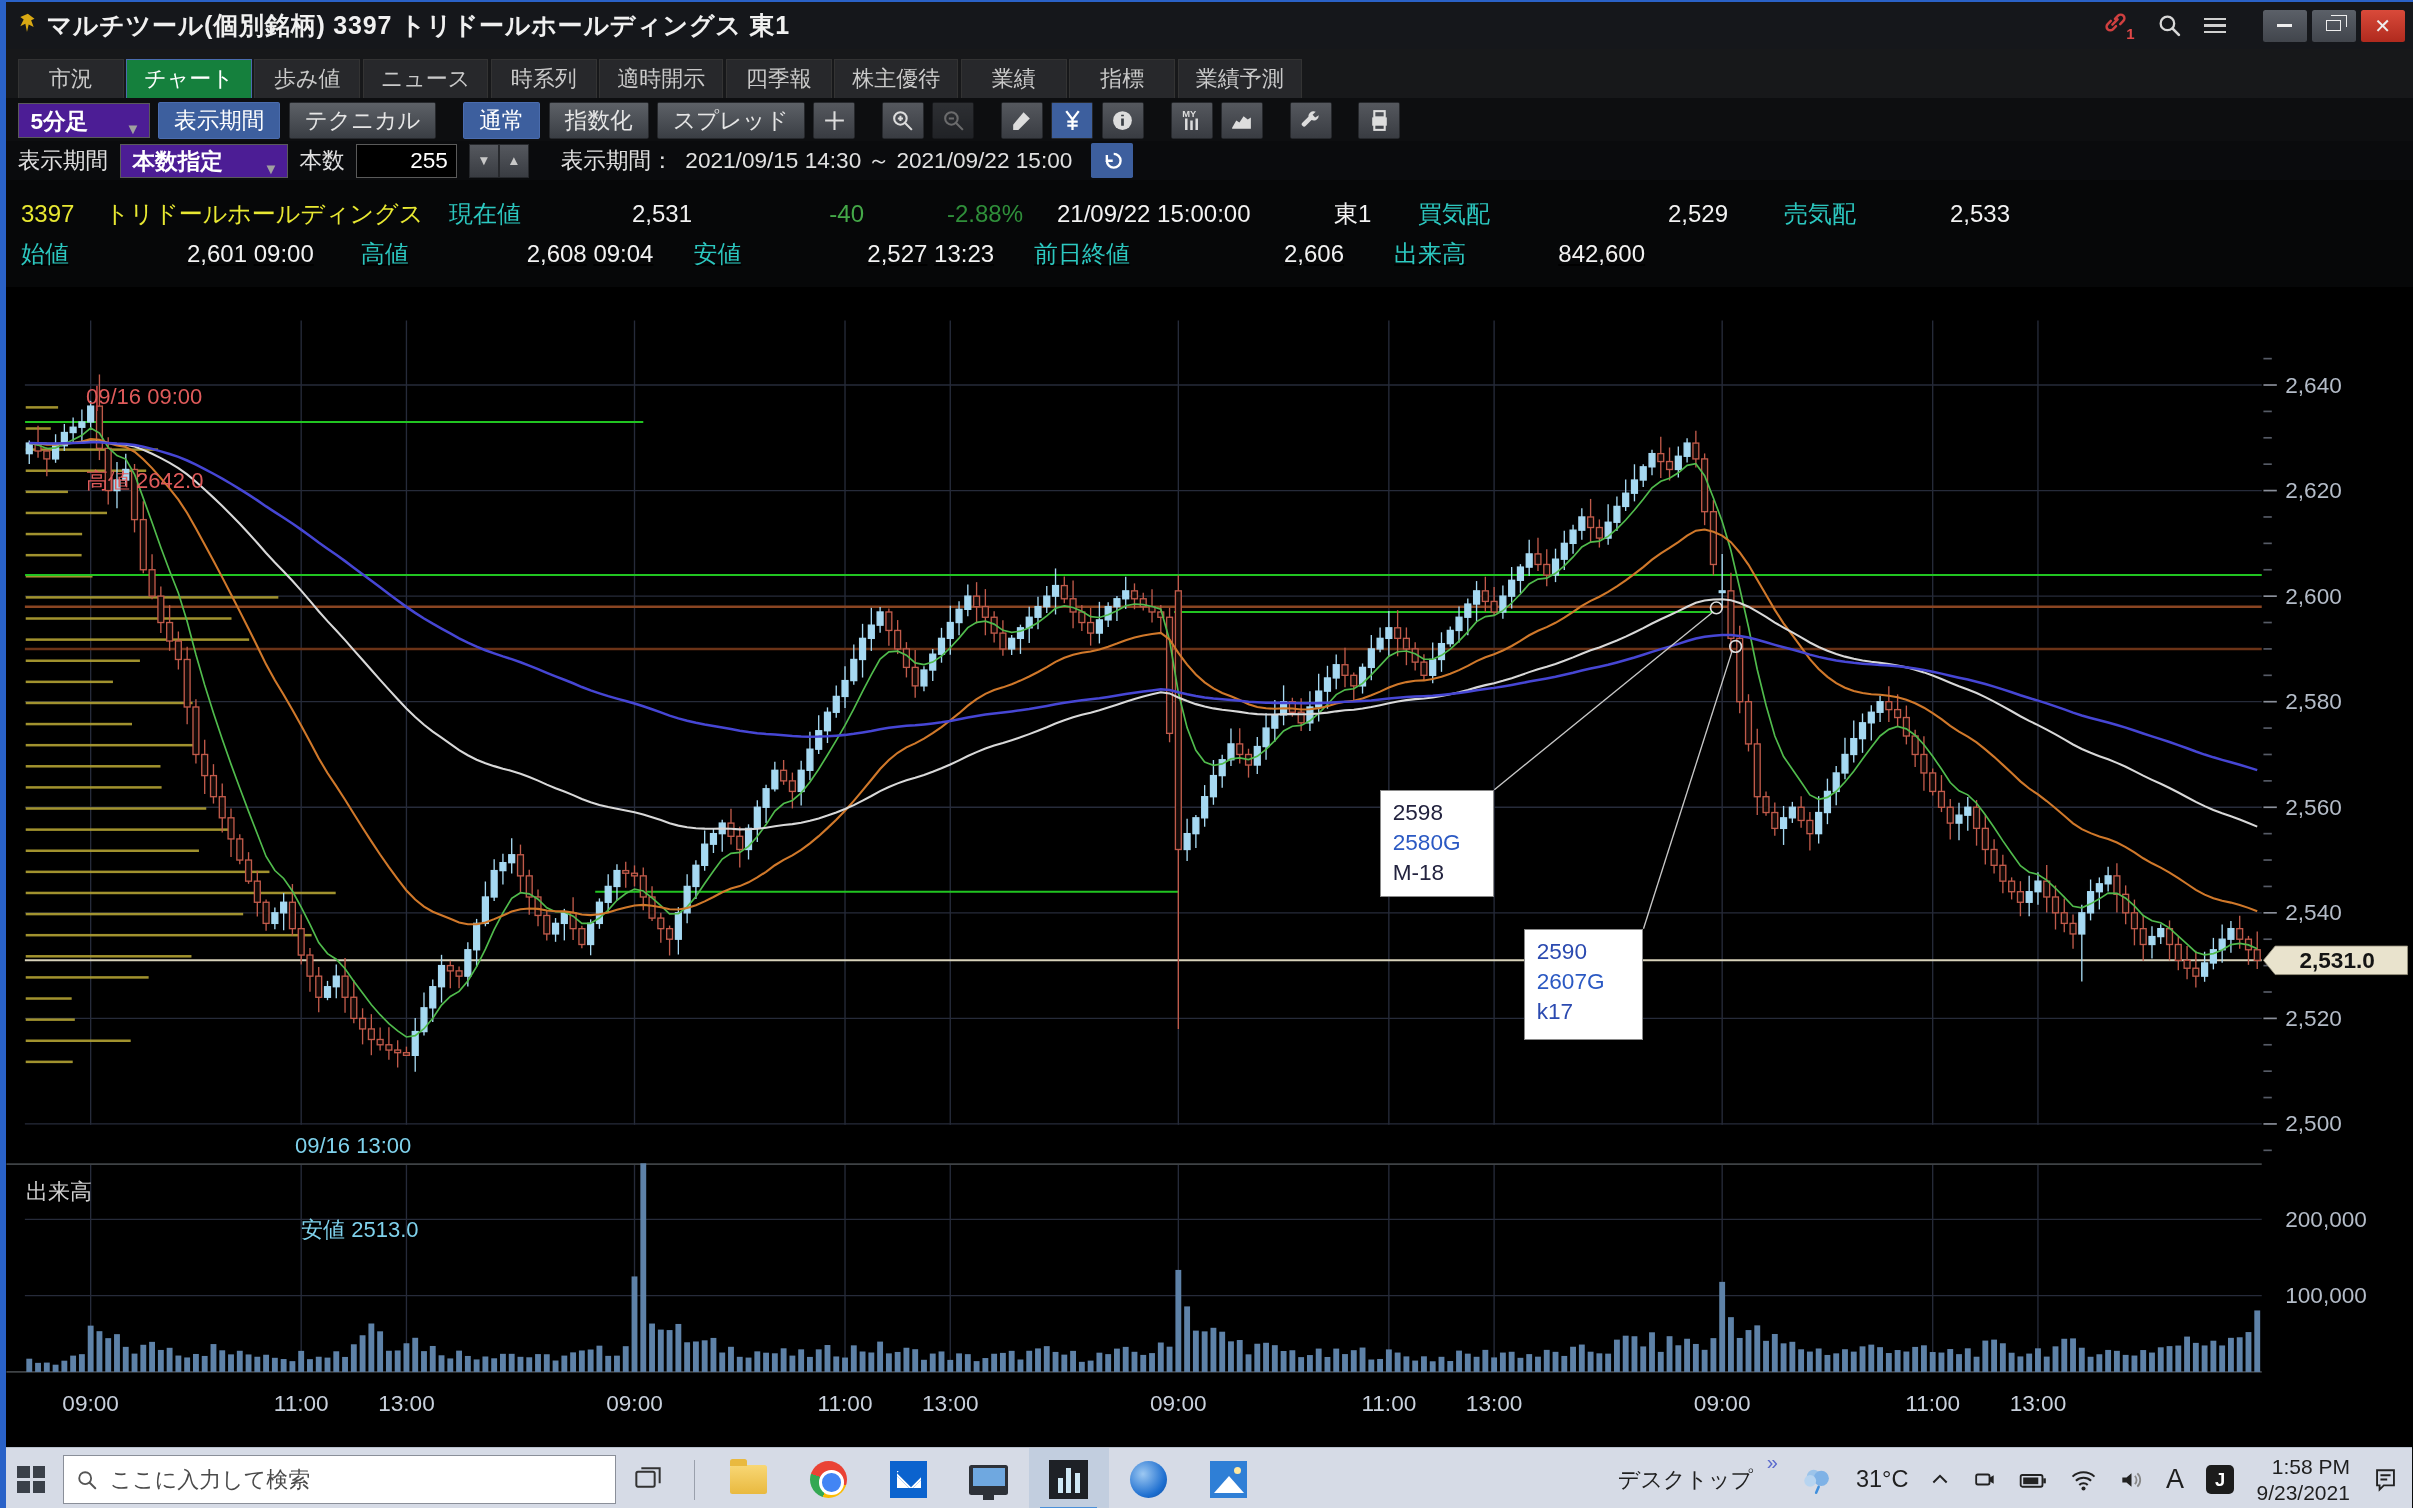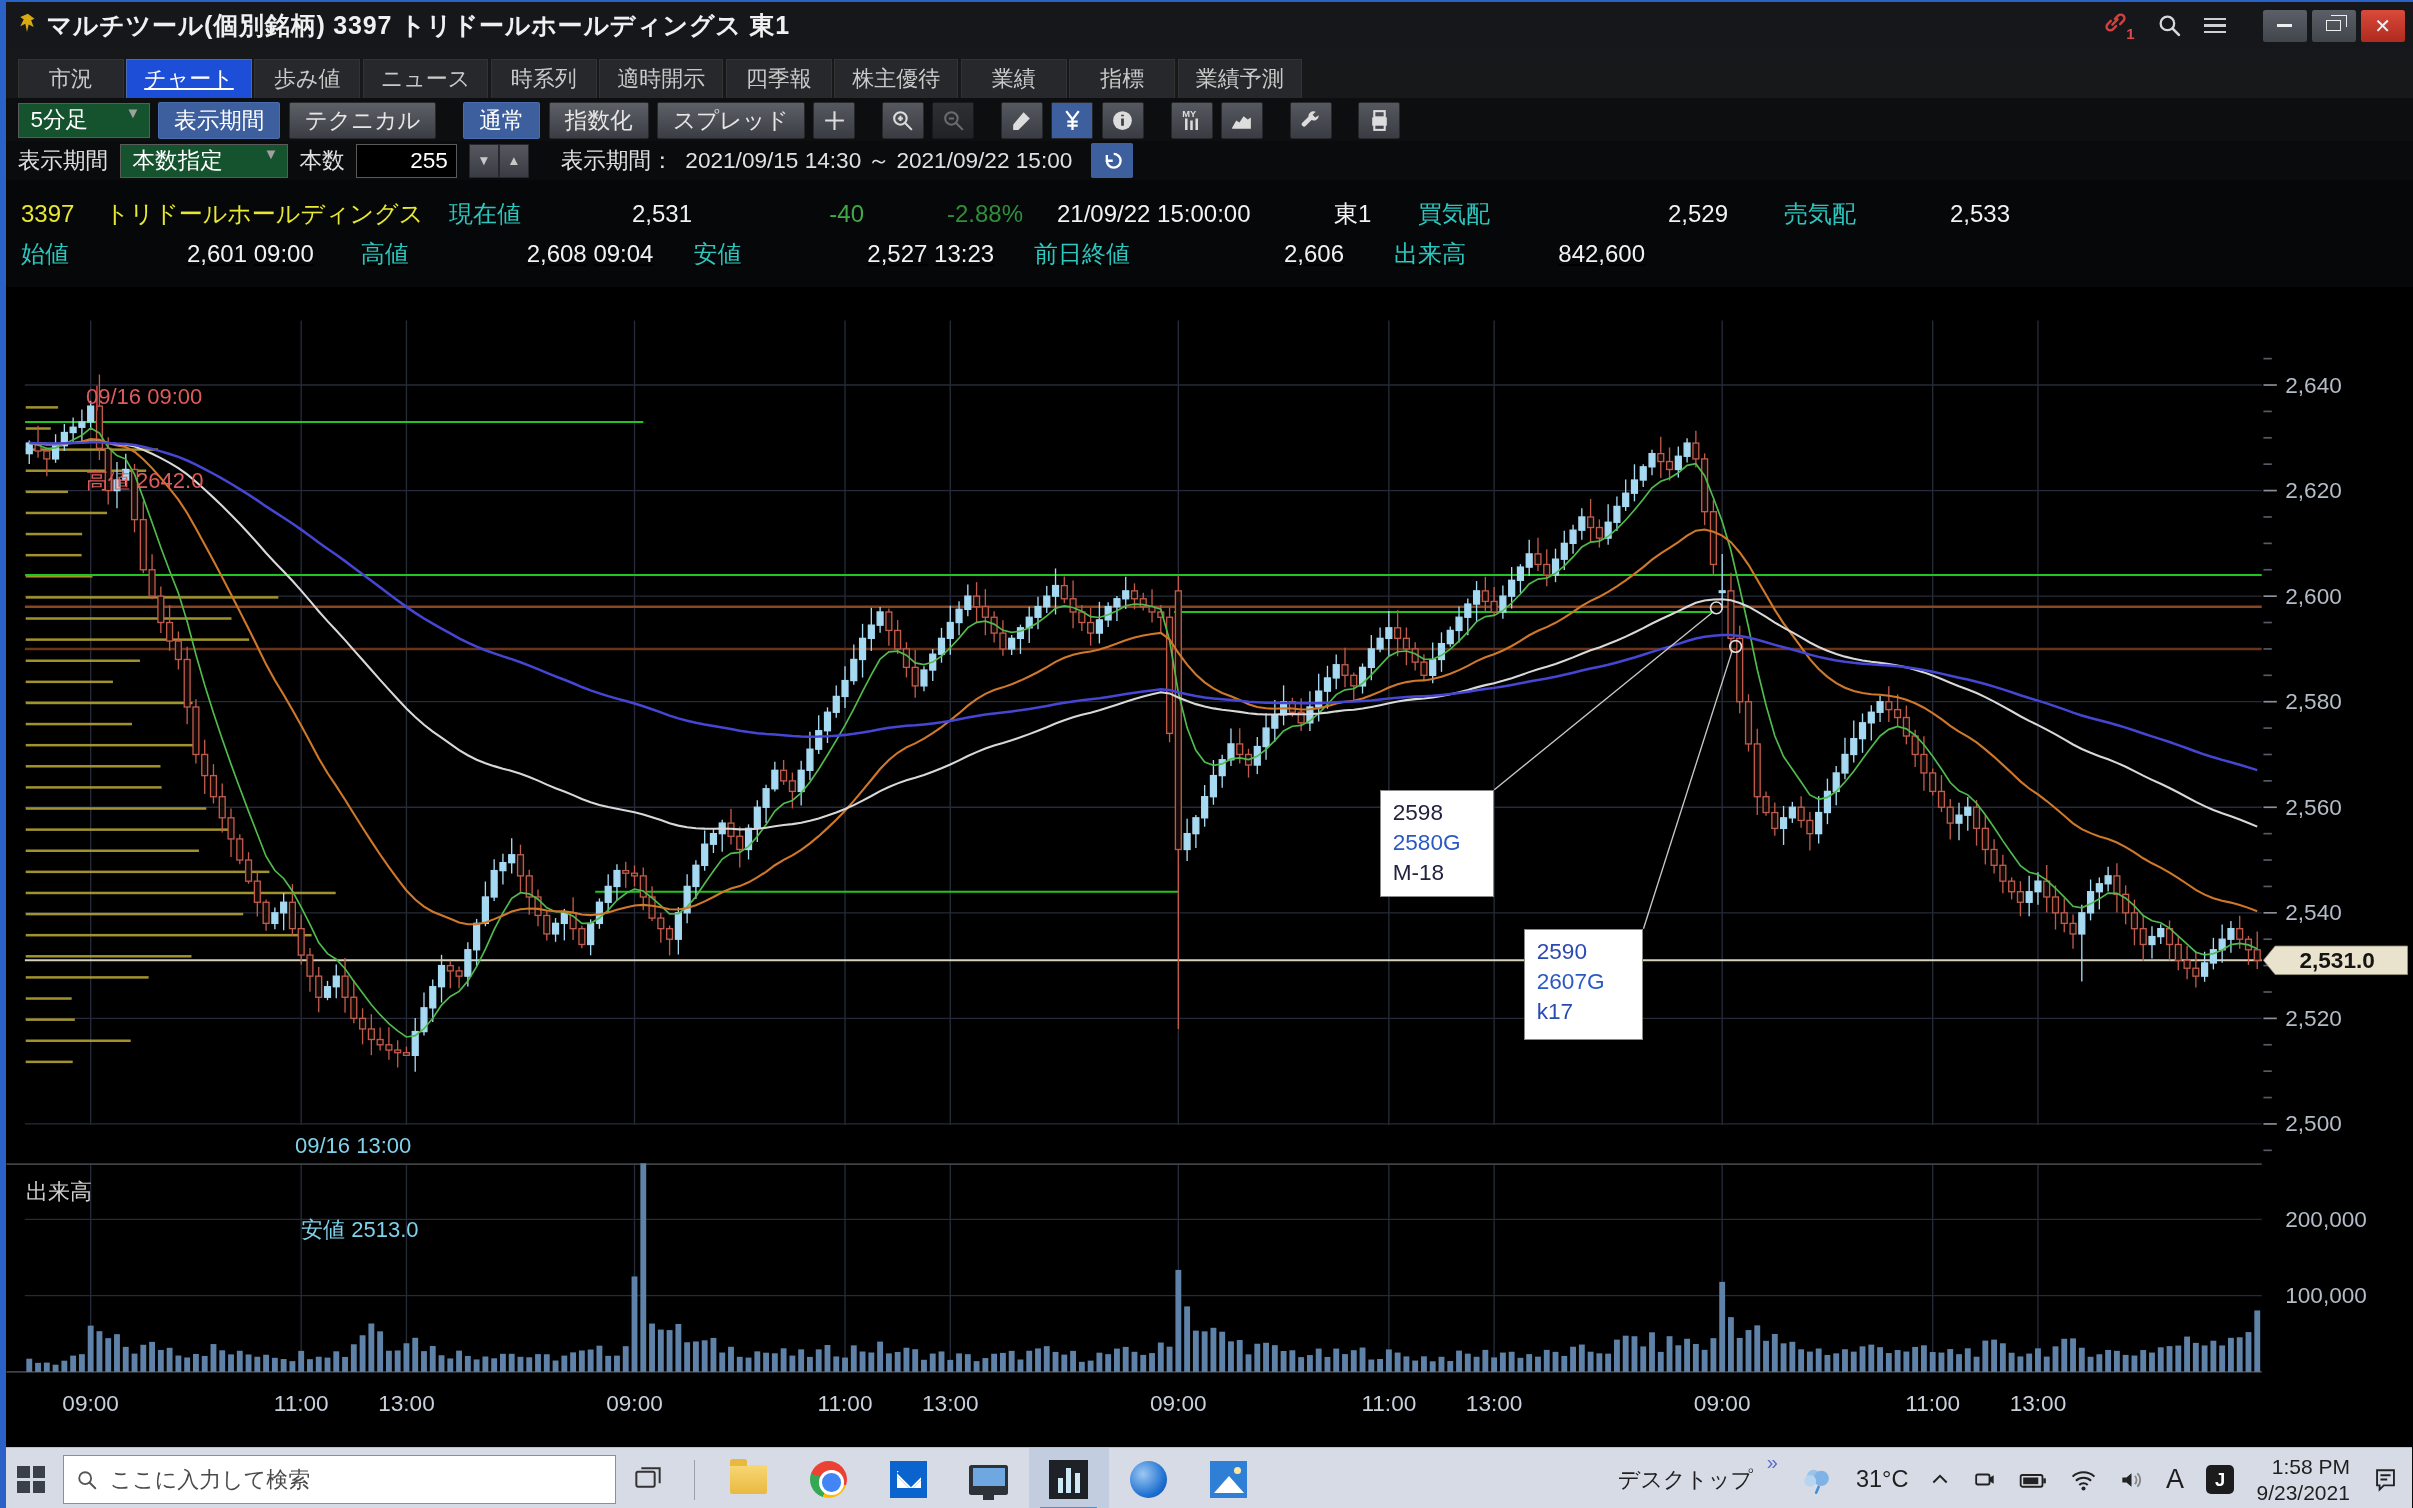--- a/index.html
+++ b/index.html
@@ -17,24 +17,24 @@
   .hamburger span{display:block;width:22px;height:2.5px;background:#d0d0d0;}
   .winbtns{display:flex;gap:5px;margin-left:15px;}
   .winbtn{width:44px;height:32px;display:flex;align-items:center;justify-content:center;border-radius:2.5px;background:linear-gradient(#5b6068,#41454c);color:#eee;font-size:20px;}
   .winbtn.close{background:linear-gradient(#d94a3a,#b02a1e);}
   .maxglyph{position:relative;width:15px;height:11.7px;border:1.7px solid #eee;}
   .maxglyph::after{content:"";position:absolute;left:3.4px;top:-5.9px;width:15px;height:11.7px;border:1.7px solid #eee;border-bottom:none;border-left:none;}
   .minglyph{width:15px;height:2.5px;background:#eee;}
   
   .tabrow{position:absolute;left:0;top:47px;width:2407px;height:49px;background:#17181a;display:flex;align-items:flex-end;gap:2.5px;padding:0 0 0 11.7px;}
   .tab{min-width:106px;height:39px;background:#27282b;color:#c9c9c9;font-size:22px;display:flex;align-items:center;justify-content:center;padding:0 17px;border:0.8px solid #333;border-bottom:none;}
-  .tab.active{background:#1d4ed8;color:#fff;border-color:#4a6cae;text-decoration:underline;}
+  .tab.active{background:#15803d;color:#fff;border-color:#4a6cae;}
   
   .toolbar{position:absolute;left:0;top:96px;width:2407px;height:44px;background:#0d0e10;display:flex;align-items:center;gap:8.4px;padding-left:11.7px;}
-  .dropdown{height:35px;background:#14532d;border:0.8px solid #5a5a5a;color:#fff;font-size:22.6px;display:flex;align-items:flex-start;padding:0 8.4px 0 11.7px;}
+  .dropdown{height:35px;background:#4c1d95;border:0.8px solid #5a5a5a;color:#fff;font-size:22.6px;display:flex;align-items:flex-end;padding:0 8.4px 0 11.7px;font-weight:bold;}
   .dropdown .caret{color:#a0a0a0;font-size:15px;margin-left:auto;padding-left:15px;}
   .dd-interval{width:132px;}
   .tbtn{height:37px;padding:0 15px;font-size:22.6px;color:#e6e6e6;background:linear-gradient(#5d6167,#3a3e44);border:0.8px solid #26282c;border-radius:1.7px;display:flex;align-items:center;justify-content:center;}
   .tbtn.blue{background:#3d5f9e;border-color:#4a6cae;color:#fff;}
   .ibtn{width:42px;height:37px;background:linear-gradient(#55585e,#393c42);border:0.8px solid #26282c;border-radius:1.7px;display:flex;align-items:center;justify-content:center;}
   .ibtn.blue{background:#3d5f9e;}
   .ibtn.dim{opacity:.45;}
   .gap-l{margin-left:18.4px;}
   
   .periodrow{position:absolute;left:0;top:139px;width:2407px;height:39px;background:#0a0b0d;display:flex;align-items:center;gap:11.7px;padding-left:11.7px;color:#e0e0e0;font-size:22.6px;}

